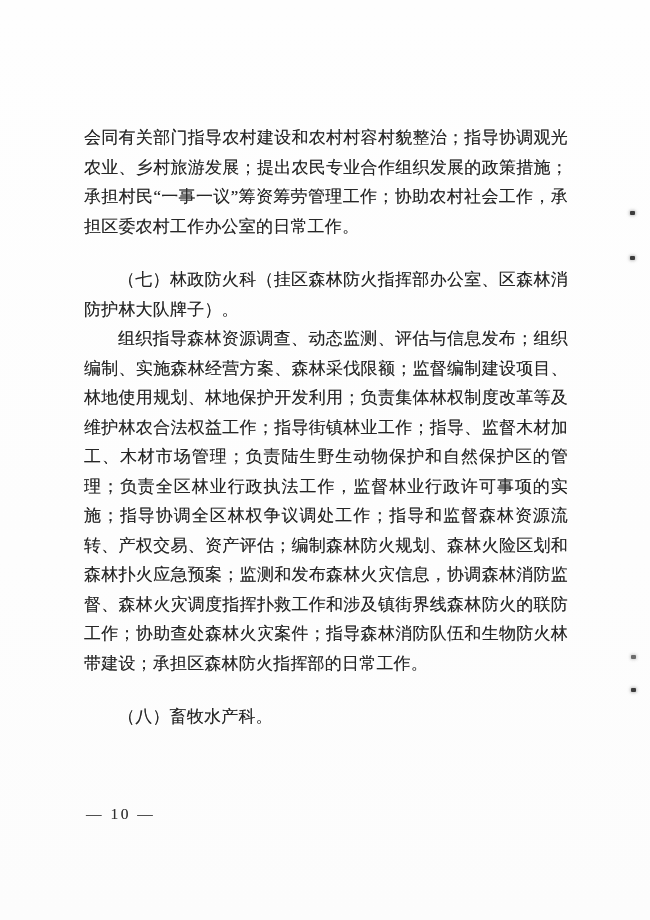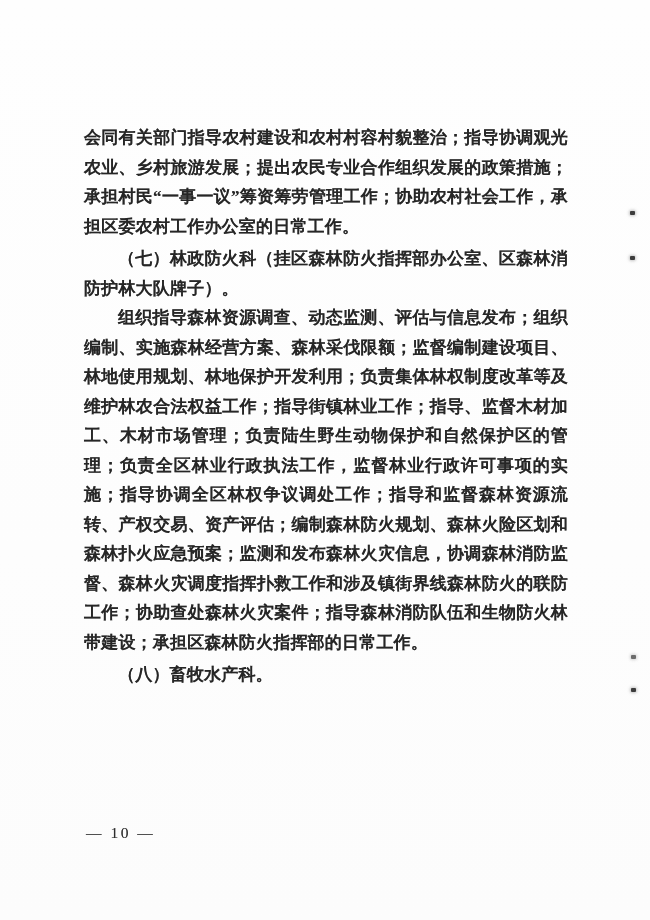--- a/index.html
+++ b/index.html
@@ -22,33 +22,32 @@
     width: 484px;
     font-size: 17px;
     line-height: 29.5px;
     color: #262626;
     text-align: justify;
     text-justify: inter-character;
     letter-spacing: 0.2px;
     
     text-shadow: 0 0 0.5px rgba(45, 45, 45, 0.55);
   }
-  .para { text-align: justify; font-weight: bold; }
+  .para { text-align: justify; }
   .para.indent { text-indent: 2em; }
-  .para.gap-before { margin-top: 3px; }
+  .para.gap-before { margin-top: 24px; }
   .page-number {
     position: absolute;
     left: 86px;
     top: 805px;
     font-size: 15.5px;
     color: #2e2e2e;
     letter-spacing: 2.5px;
     text-shadow: 0 0 0.5px rgba(45, 45, 45, 0.5);
     white-space: nowrap;
-    margin-top: 19px;
   }
   
   .artifact {
     position: absolute;
     width: 5px;
     height: 4px;
     background: #3c3c3c;
     border-radius: 1px;
     box-shadow: 0 0 3px 1px rgba(90, 90, 90, 0.35);
   }

